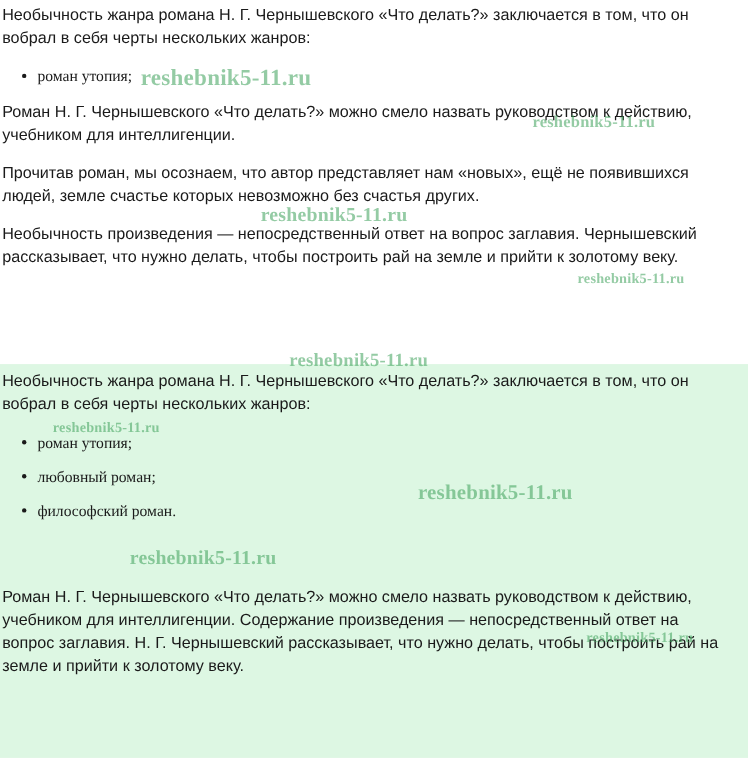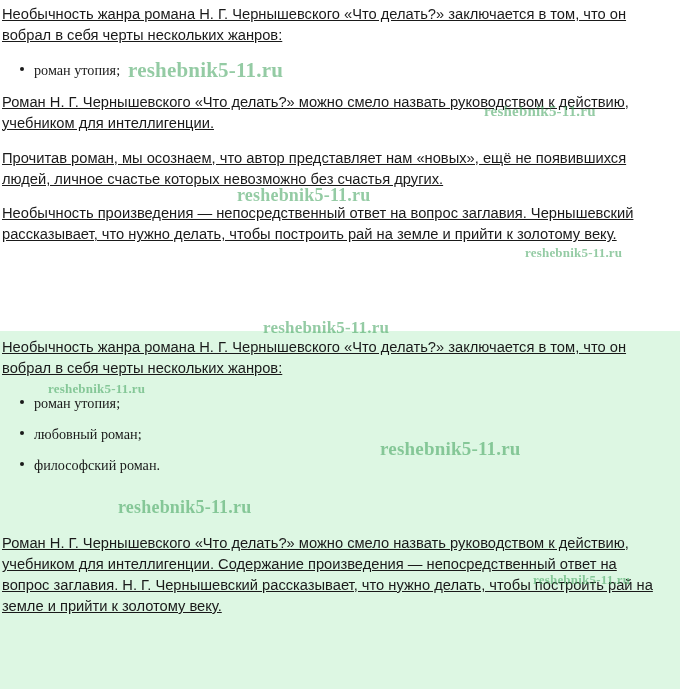--- a/index.html
+++ b/index.html
@@ -38,21 +38,20 @@
     height: 358px;
     background: #ddf7e3;
     box-sizing: border-box;
     padding: 6px 12px 0 2px;
   }
   p.para {
     margin: 0 0 14px 0;
     font-size: 14.7px;
     line-height: 1.42;
     color: #1a1a1a;
-    text-decoration: underline;
   }
   p.para.tight {
     margin-bottom: 12px;
   }
   ul.bullets {
     margin: 0 0 12px 0;
     padding: 0 0 0 18px;
     list-style: none;
     font-family: Liberation Serif, serif;
   }
@@ -98,21 +97,21 @@
 <body>
 
 <div class="page">
 
   <div class="section-white">
     <p class="para">Необычность жанра романа Н. Г. Чернышевского «Что делать?» заключается в том, что он вобрал в себя черты нескольких жанров:</p>
     <ul class="bullets">
       <li>роман утопия;</li>
     </ul>
     <p class="para">Роман Н. Г. Чернышевского «Что делать?» можно смело назвать руководством к действию, учебником для интеллигенции.</p>
-    <p class="para">Прочитав роман, мы осознаем, что автор представляет нам «новых», ещё не появившихся людей, личное счастье которых невозможно без счастья других.</p>
+    <p class="para">Прочитав роман, мы осознаем, что автор представляет нам «новых», ещё не появившихся людей, земле счастье которых невозможно без счастья других.</p>
     <p class="para tight">Необычность произведения — непосредственный ответ на вопрос заглавия. Чернышевский рассказывает, что нужно делать, чтобы построить рай на земле и прийти к золотому веку.</p>
   </div>
 
   <div class="section-green">
     <p class="para">Необычность жанра романа Н. Г. Чернышевского «Что делать?» заключается в том, что он вобрал в себя черты нескольких жанров:</p>
     <ul class="bullets">
       <li>роман утопия;</li>
       <li>любовный роман;</li>
       <li>философский роман.</li>
     </ul>

